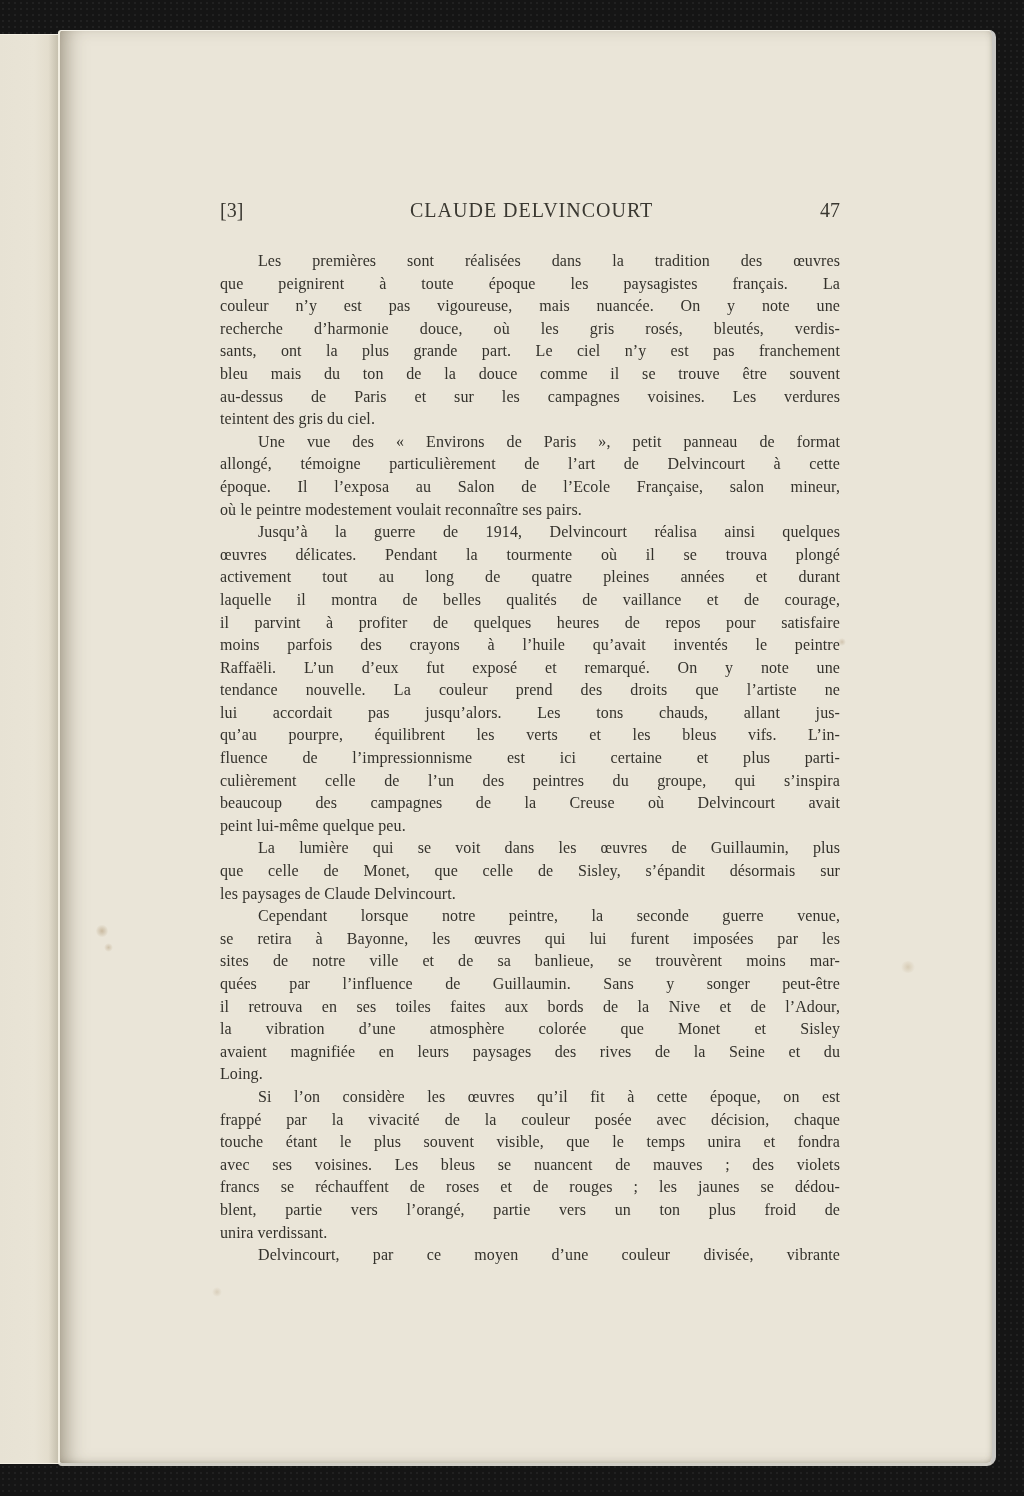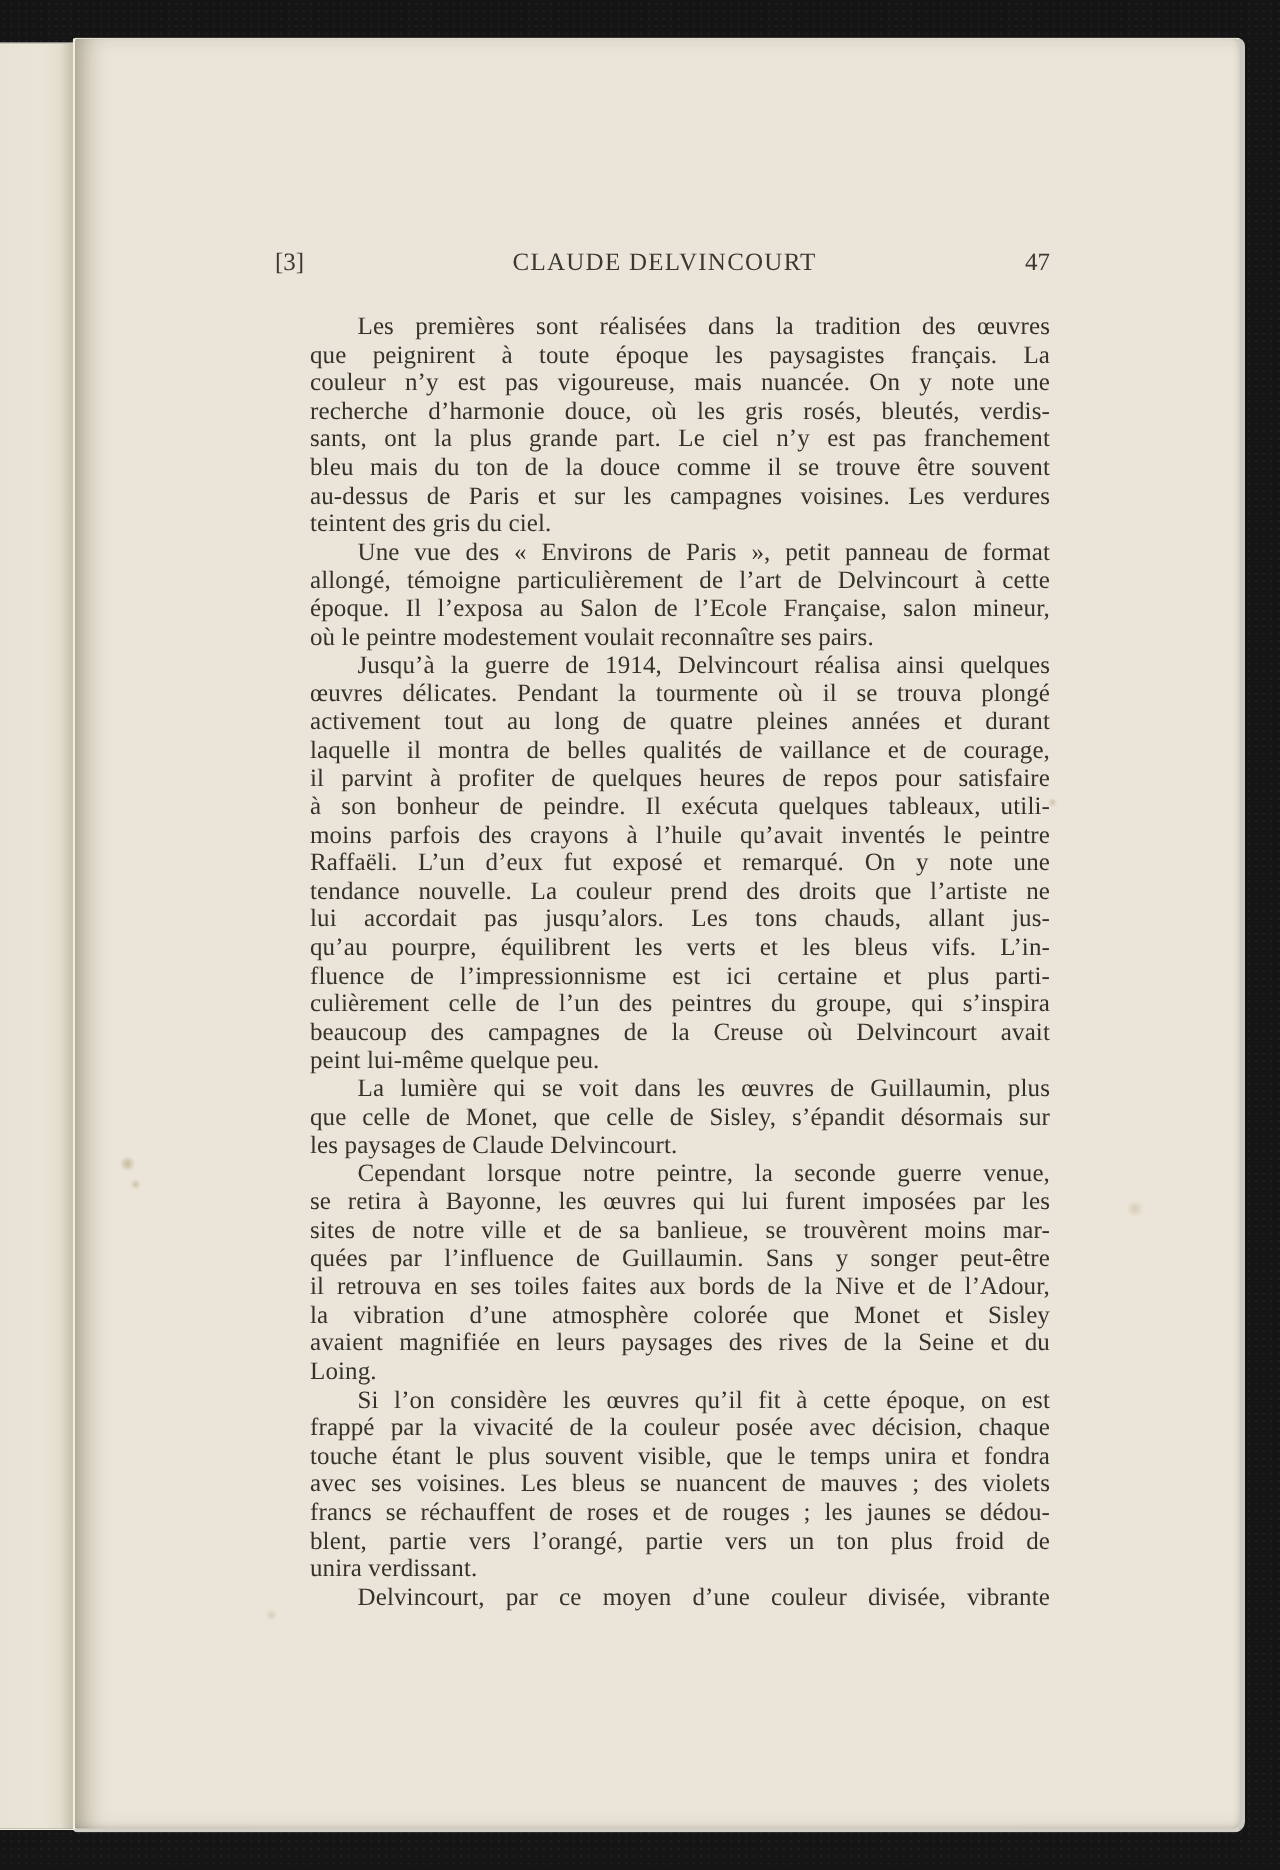--- a/index.html
+++ b/index.html
@@ -76,24 +76,23 @@
     align-items: baseline;
     font-size: 20px;
     line-height: 24px;
     margin-bottom: 28px;
     color: #3a3831;
   }
   .running-header .title {
     letter-spacing: 1px;
   }
   .body-text {
-    font-size: 20px;
+    font-size: 16px;
     line-height: 22.6px;
     letter-spacing: 0.1px;
-    margin-left: 28px;
   }
   .para { margin: 0; }
   .line {
     text-align: justify;
     text-align-last: justify;
     text-justify: inter-word;
     white-space: normal;
   }
   .line.first { text-indent: 38px; }
   .line.last  { text-align-last: left; }
@@ -133,21 +132,20 @@
             <div class="line">allongé, témoigne particulièrement de l’art de Delvincourt à cette</div>
             <div class="line">époque. Il l’exposa au Salon de l’Ecole Française, salon mineur,</div>
             <div class="line last">où le peintre modestement voulait reconnaître ses pairs.</div>
           </div>
           <div class="para">
             <div class="line first">Jusqu’à la guerre de 1914, Delvincourt réalisa ainsi quelques</div>
             <div class="line">œuvres délicates. Pendant la tourmente où il se trouva plongé</div>
             <div class="line">activement tout au long de quatre pleines années et durant</div>
             <div class="line">laquelle il montra de belles qualités de vaillance et de courage,</div>
             <div class="line">il parvint à profiter de quelques heures de repos pour satisfaire</div>
-            <div class="line">à son bonheur de peindre. Il exécuta quelques tableaux, utili-</div>
             <div class="line">moins parfois des crayons à l’huile qu’avait inventés le peintre</div>
             <div class="line">Raffaëli. L’un d’eux fut exposé et remarqué. On y note une</div>
             <div class="line">tendance nouvelle. La couleur prend des droits que l’artiste ne</div>
             <div class="line">lui accordait pas jusqu’alors. Les tons chauds, allant jus-</div>
             <div class="line">qu’au pourpre, équilibrent les verts et les bleus vifs. L’in-</div>
             <div class="line">fluence de l’impressionnisme est ici certaine et plus parti-</div>
             <div class="line">culièrement celle de l’un des peintres du groupe, qui s’inspira</div>
             <div class="line">beaucoup des campagnes de la Creuse où Delvincourt avait</div>
             <div class="line last">peint lui-même quelque peu.</div>
           </div>

